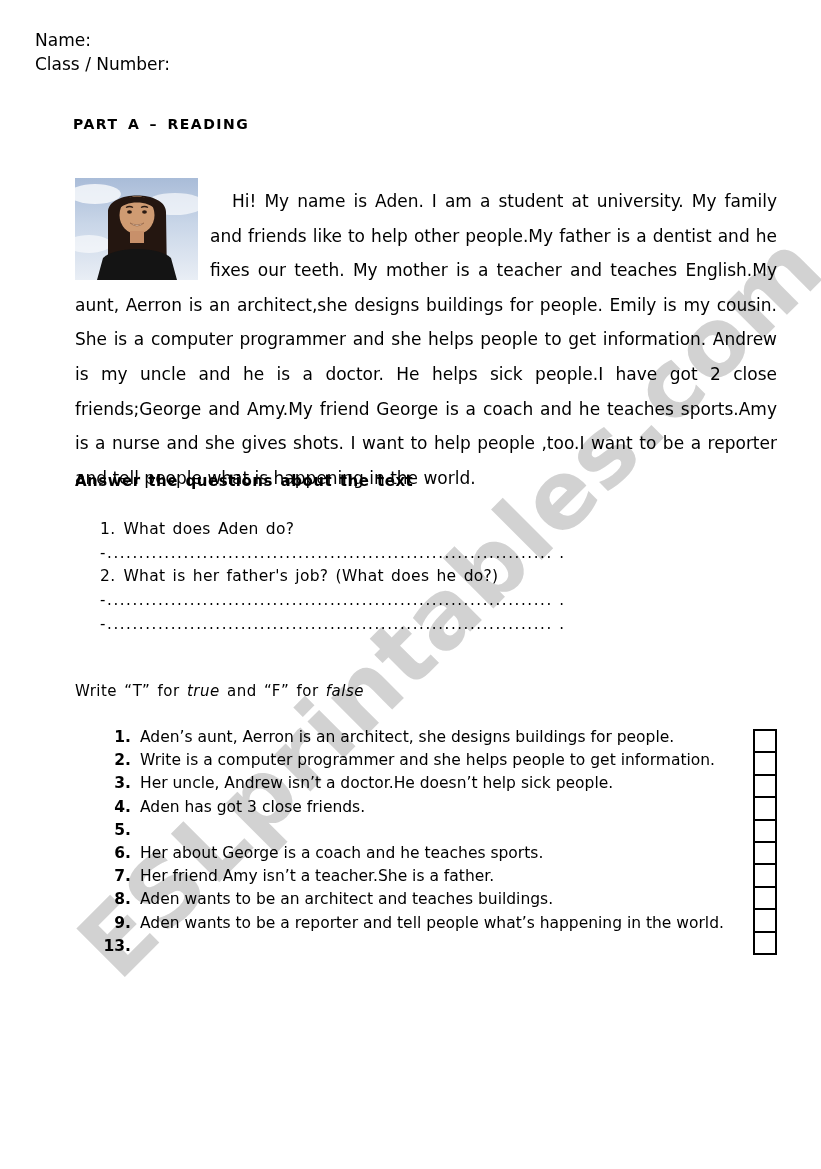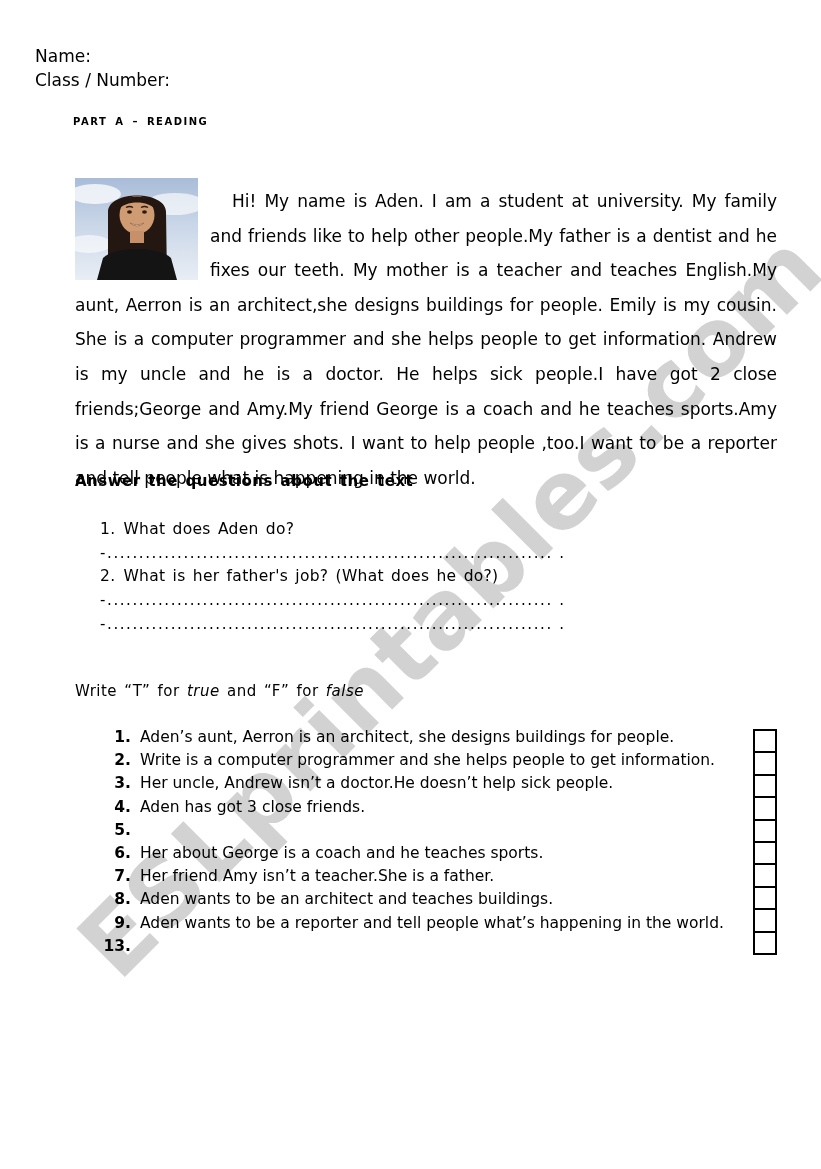--- a/index.html
+++ b/index.html
@@ -22,24 +22,24 @@
     transform:rotate(-45deg);
     font-size:94px; font-weight:bold;
     color:#c6c6c6; opacity:0.78;
     white-space:nowrap;
     letter-spacing:1px;
     pointer-events:none;
   }
   .content { position:absolute; inset:0; z-index:1; }
 
   
-  .top-labels { position:absolute; left:35px; top:44px; font-size:17px; line-height:24px; }
+  .top-labels { position:absolute; left:35px; top:28px; font-size:17px; line-height:24px; }
   .part-heading {
     position:absolute; left:73px; top:116px;
-    font-size:10px; font-weight:bold; letter-spacing:1.5px; word-spacing:3px;
+    font-size:14px; font-weight:bold; letter-spacing:1.5px; word-spacing:3px;
   }
 
   
   .reading { position:absolute; left:75px; top:176px; width:702px; }
   .photo {
     float:left;
     width:123px; height:102px;
     margin:2px 12px 6px 0;
     background:linear-gradient(180deg,#a9bcd8 0%,#c9d6e8 45%,#e9eef5 100%);
     overflow:hidden;

